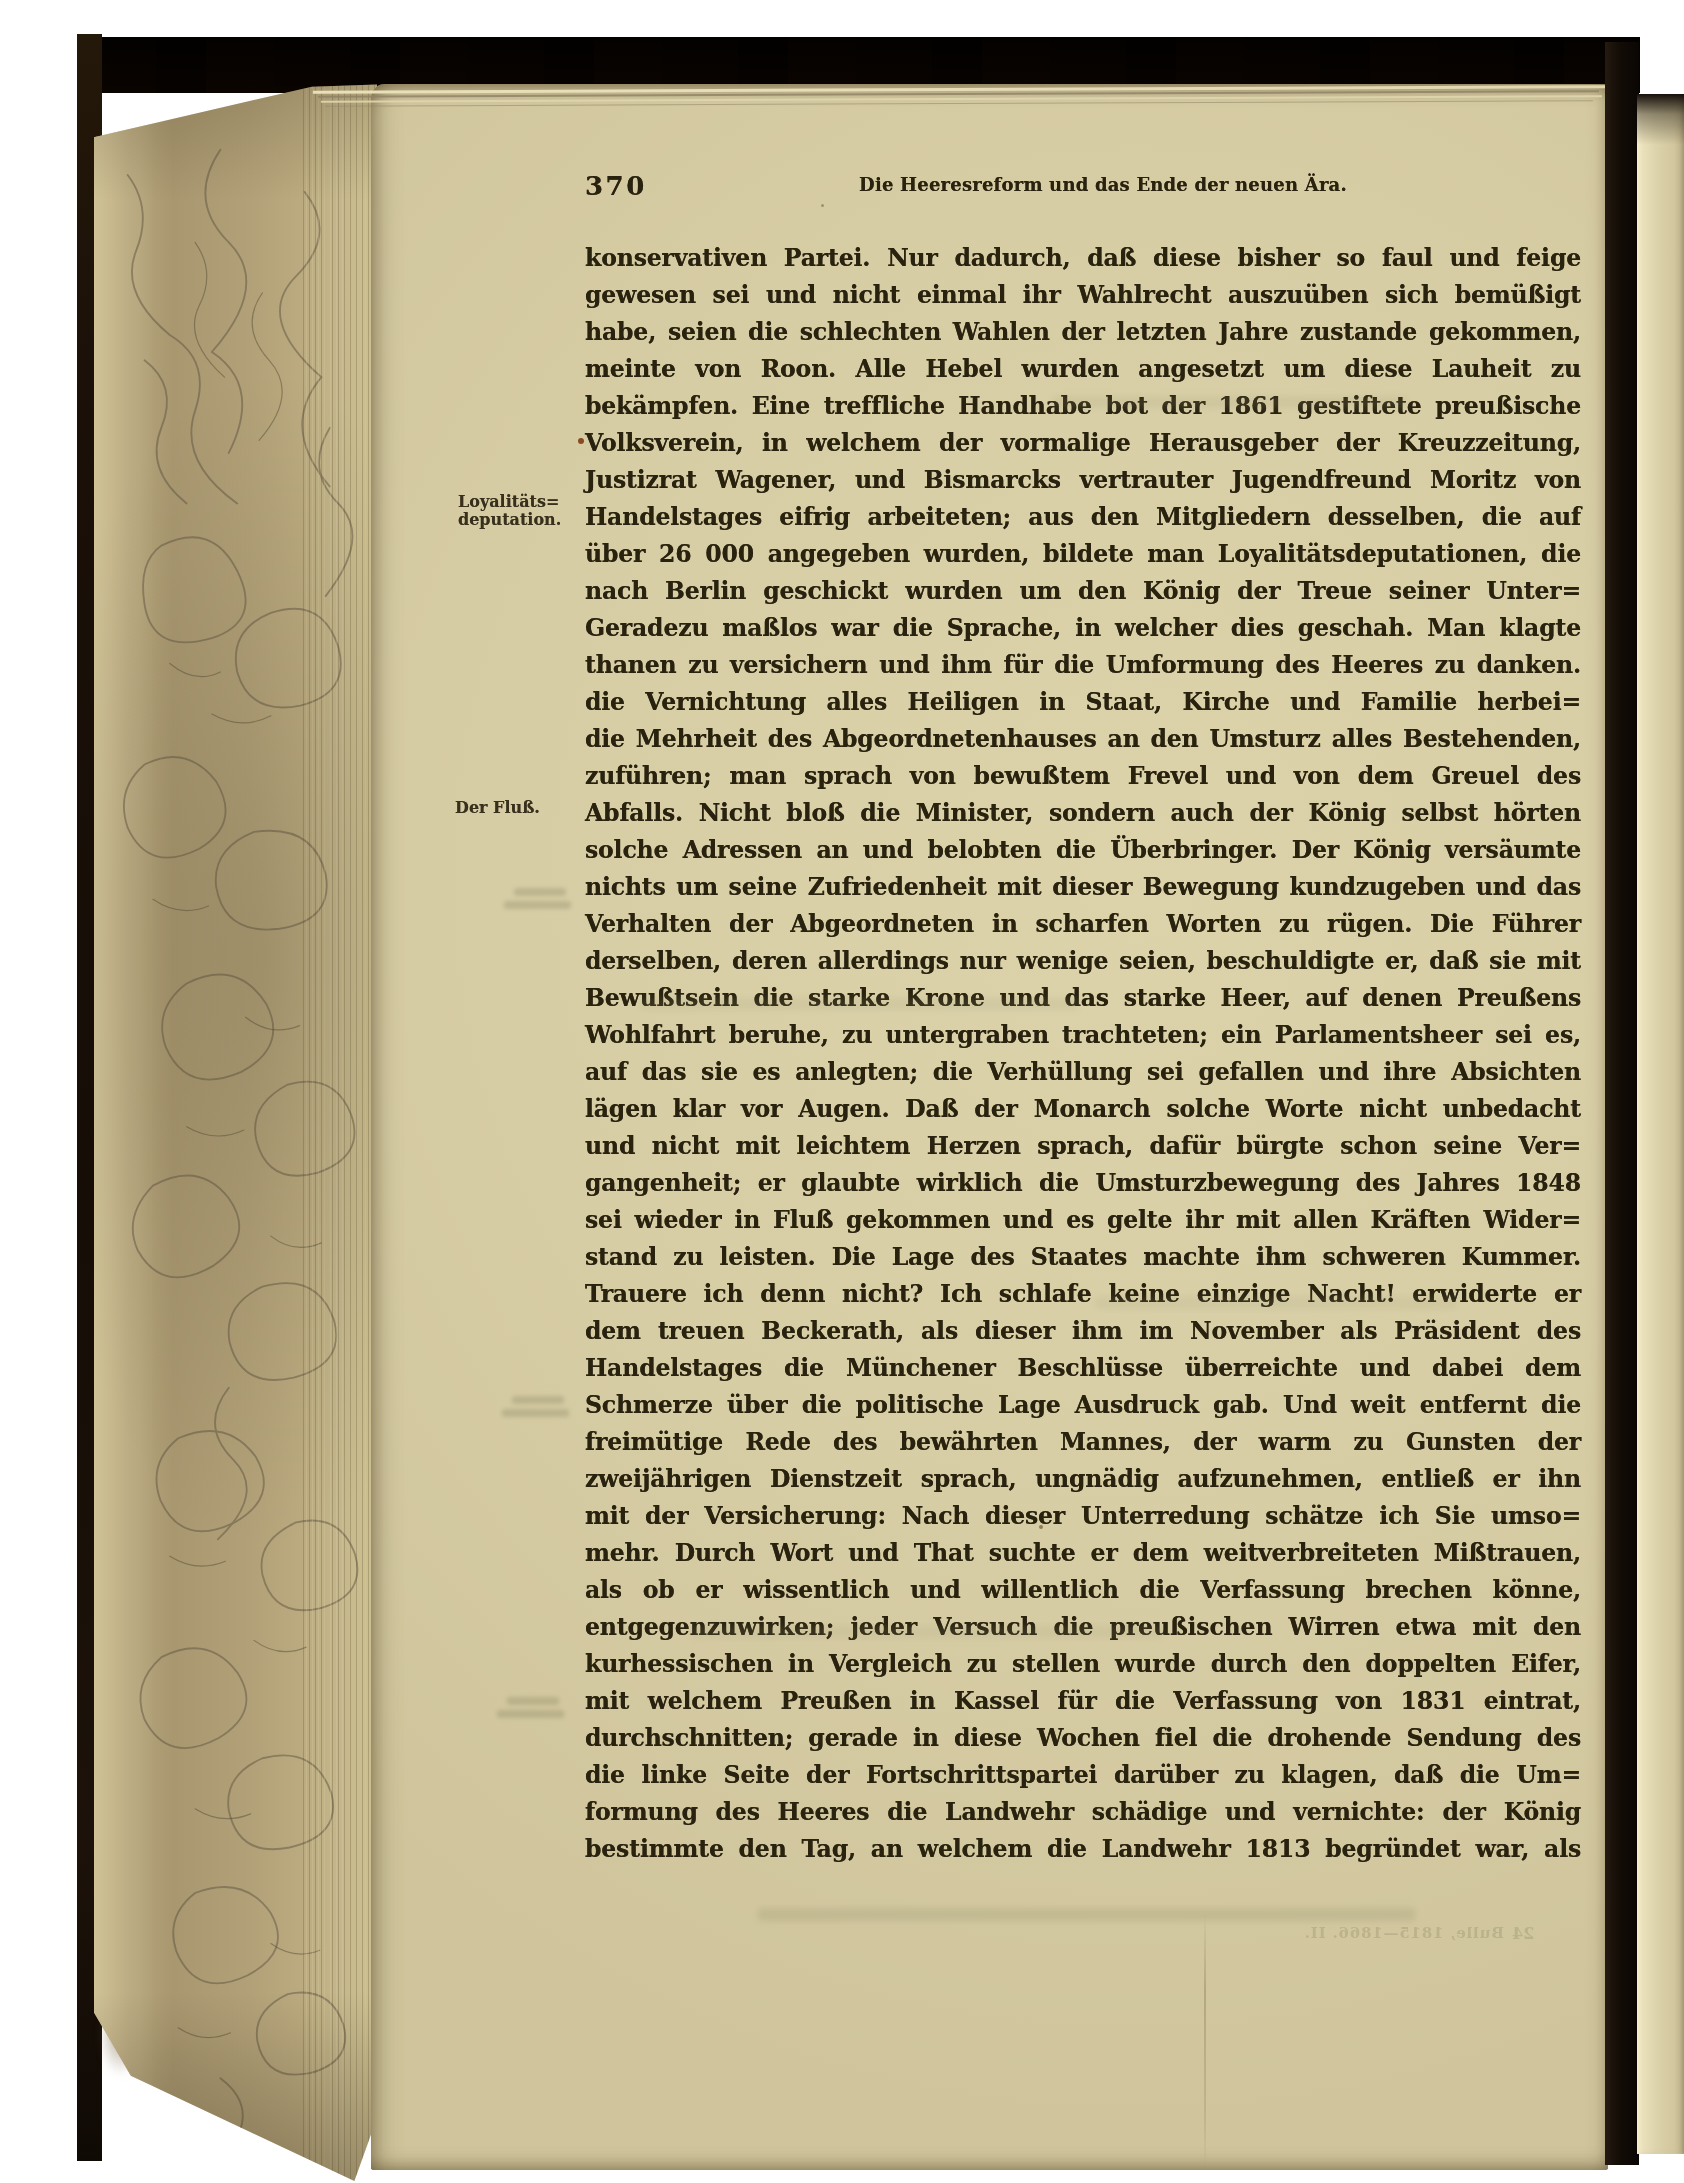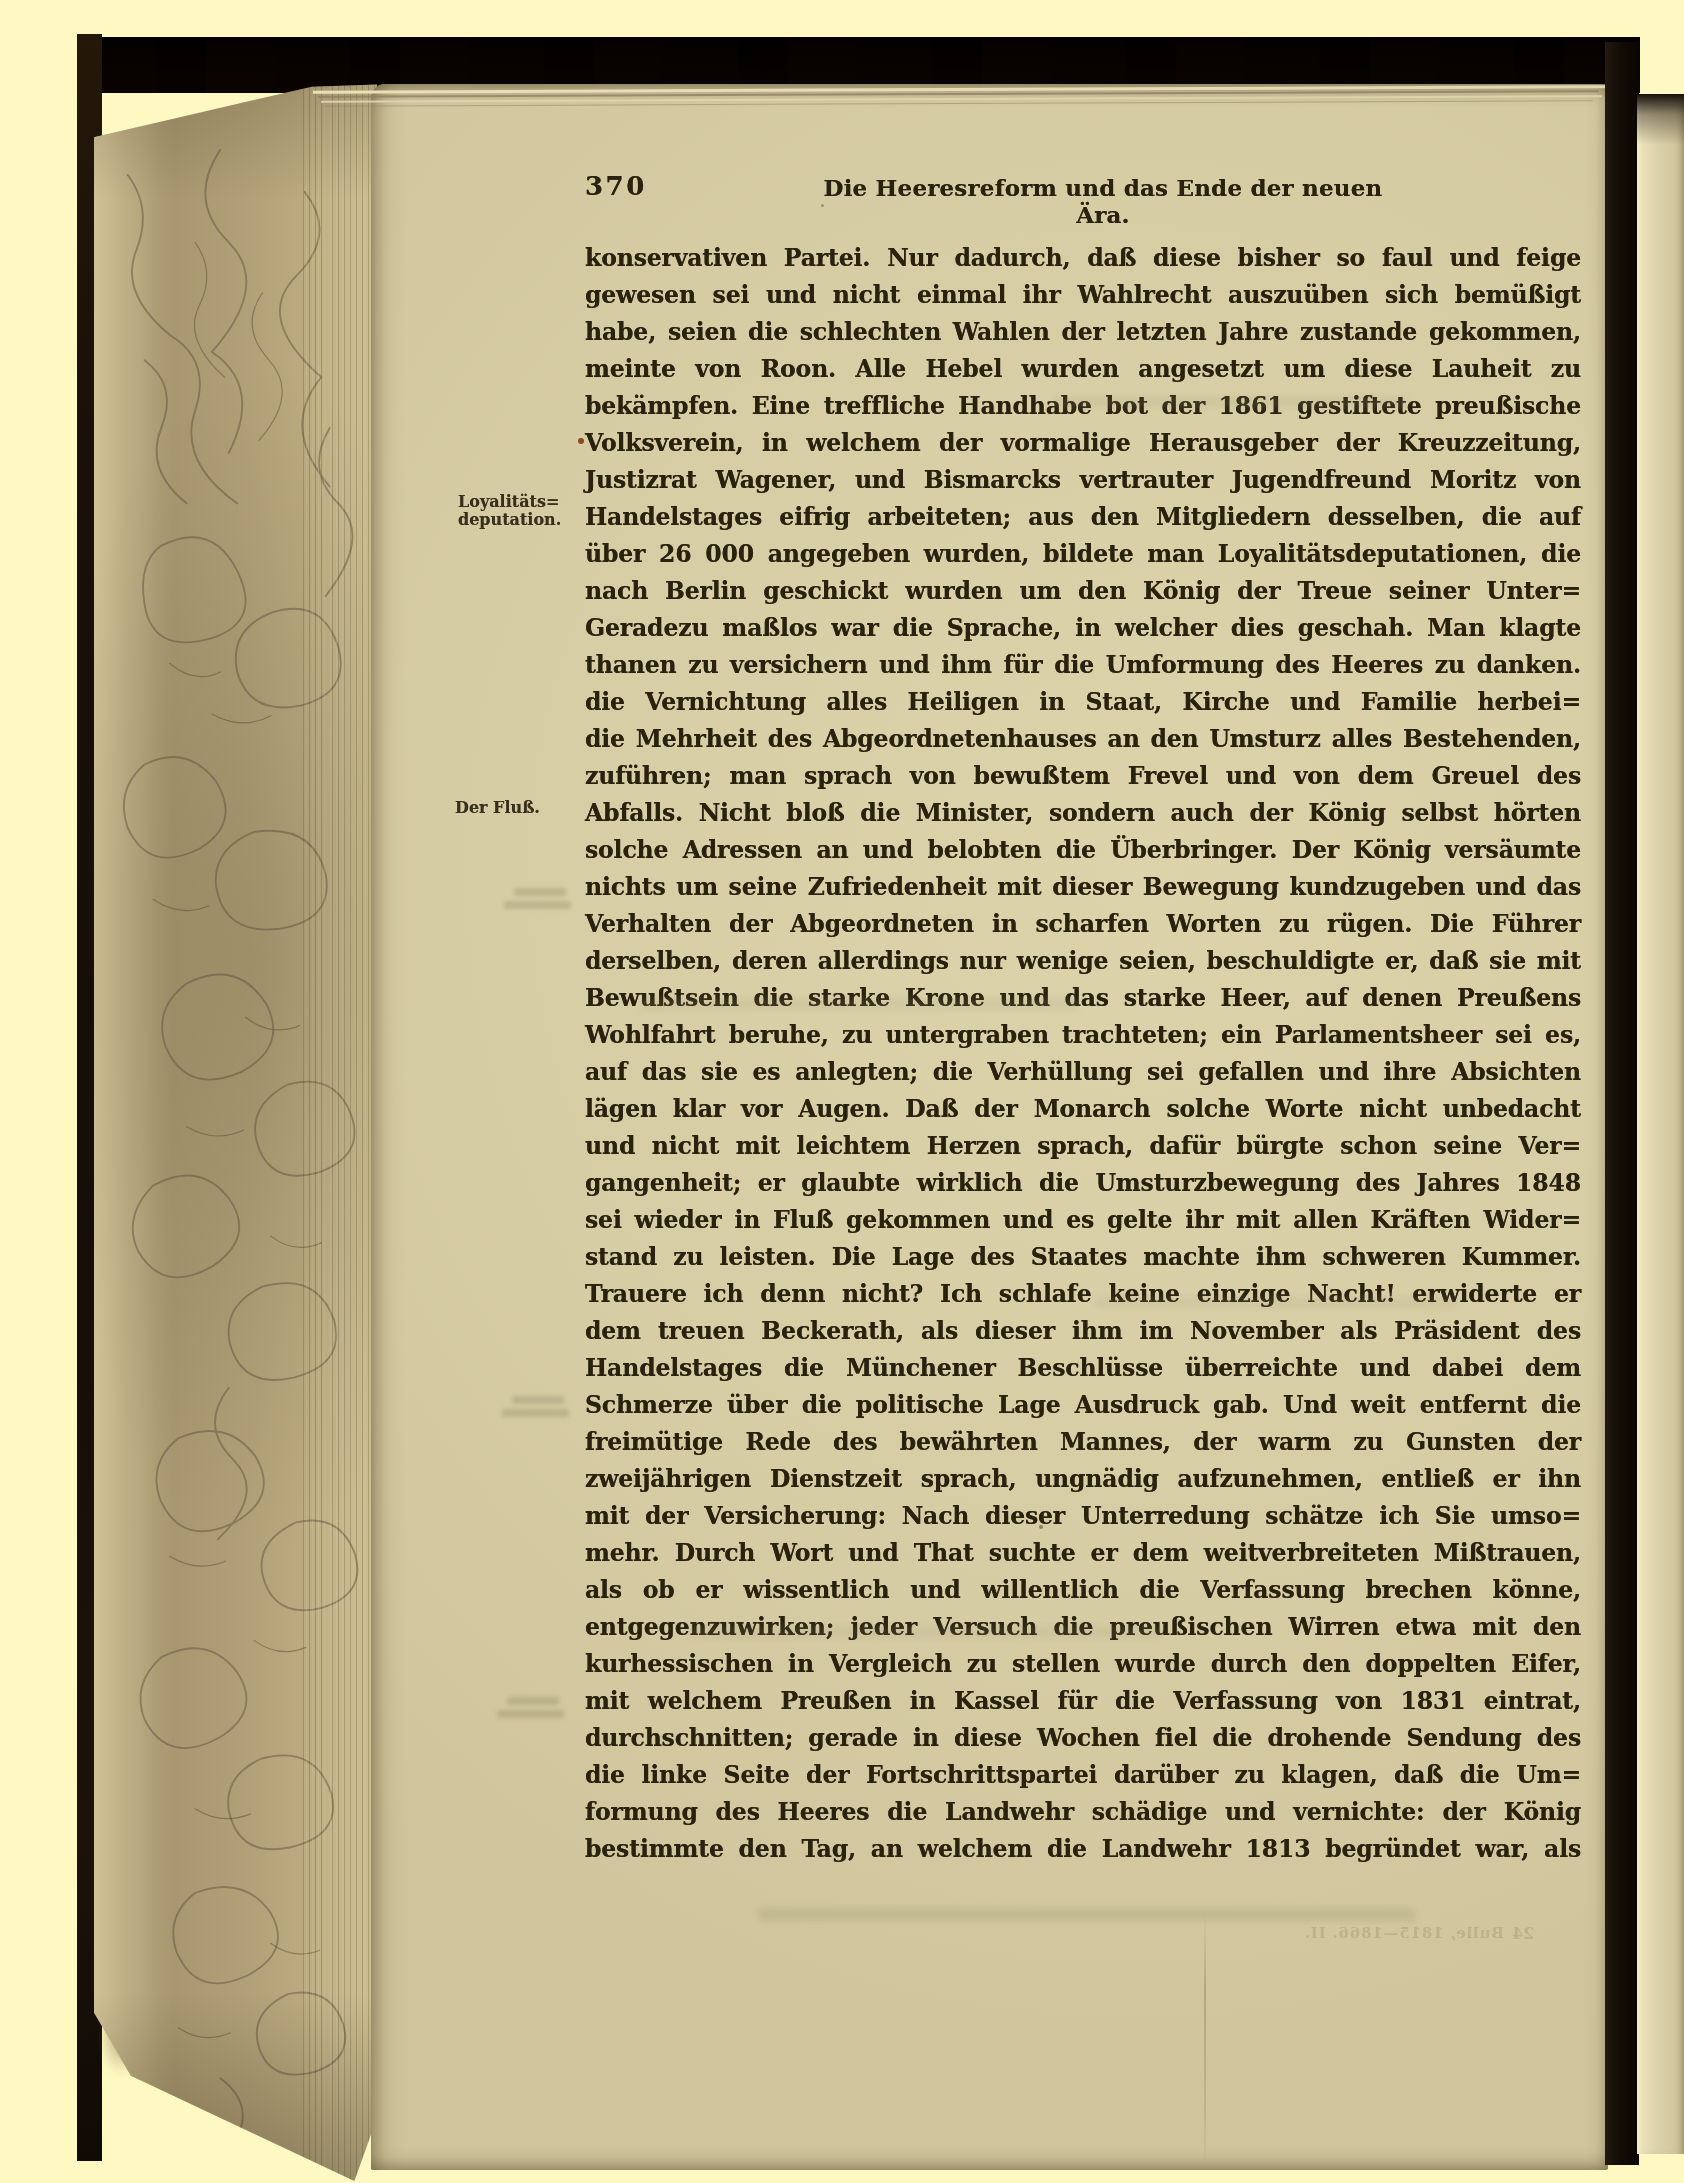--- a/index.html
+++ b/index.html
@@ -1,16 +1,16 @@
 <!DOCTYPE html>
 <html style="font-size:13.5px"><head>
 <meta charset="utf-8">
 <style>
   html,body{margin:0;padding:0;background:#060504;}
-  #stage{position:relative;width:1685px;height:2183px;background:#fef9c3;overflow:hidden;
+  #stage{position:relative;width:1685px;height:2183px;background:#ffffff;overflow:hidden;
          font-family:"DejaVu Serif", serif;}
 
   
   .spine-strip{position:absolute;left:77px;top:34px;width:25px;height:2127px;
     background:linear-gradient(180deg,#241809 0%,#1a1008 18%,#150d06 55%,#1c1209 85%,#100a05 100%);}
   .spine-worn{position:absolute;left:99px;top:1995px;width:44px;height:81px;border-radius:50%;
     background:radial-gradient(closest-side,#77654490,#4a3c2400);filter:blur(4.2px);}
   .binding-top{position:absolute;left:80px;top:37px;width:1560px;height:56px;
     background:
       repeating-linear-gradient(90deg,#241709 0 76px,#180e05 76px 126px,#2a1b0b 126px 194px),
@@ -53,21 +53,21 @@
   .sliver{position:absolute;left:1637px;top:94px;width:48px;height:2060px;
     background:linear-gradient(90deg,#f0e7c1,#ddd3ac 38%,#d2c79e 75%,#cabf96);
     box-shadow:inset 3.4px 0 5px -2.5px rgba(255,250,220,.8), inset -6.7px 0 10px -6.7px rgba(80,66,38,.8);}
   .sliver-topshadow{position:absolute;left:1637px;top:94px;width:48px;height:51px;
     background:linear-gradient(180deg,#17100a,#17100a66 40%,#0000);}
 
   
   .ink{color:#29220f;text-shadow:0 0 0.6px rgba(41,32,12,.75);}
   .pageno{position:absolute;left:585px;top:171px;font-size:26px;font-weight:600;letter-spacing:2.5px;}
   .runtitle{position:absolute;left:804px;top:174px;width:598px;text-align:center;
-    font-size:23px;font-weight:600;letter-spacing:0.2px;}
+    font-size:18px;font-weight:600;letter-spacing:0.2px;}
   .body-text{position:absolute;left:585px;top:240px;width:996px;}
   .bline{height:37px;line-height:37px;font-size:23.6px;font-weight:600;letter-spacing:-0.2px;
     text-align:justify;text-align-last:justify;white-space:nowrap;}
   .margin-note{position:absolute;text-align:left;font-size:16px;line-height:17.7px;font-weight:600;color:#38301d;
     text-shadow:0 0 0.4px rgba(56,48,29,.6);}
   #note1{left:458px;top:493px;width:121px;}
   #note2{left:455px;top:799px;width:113px;}
 
   
   .ghost{position:absolute;color:#8e8a66;opacity:.32;filter:blur(0.5px);font-weight:600;}

